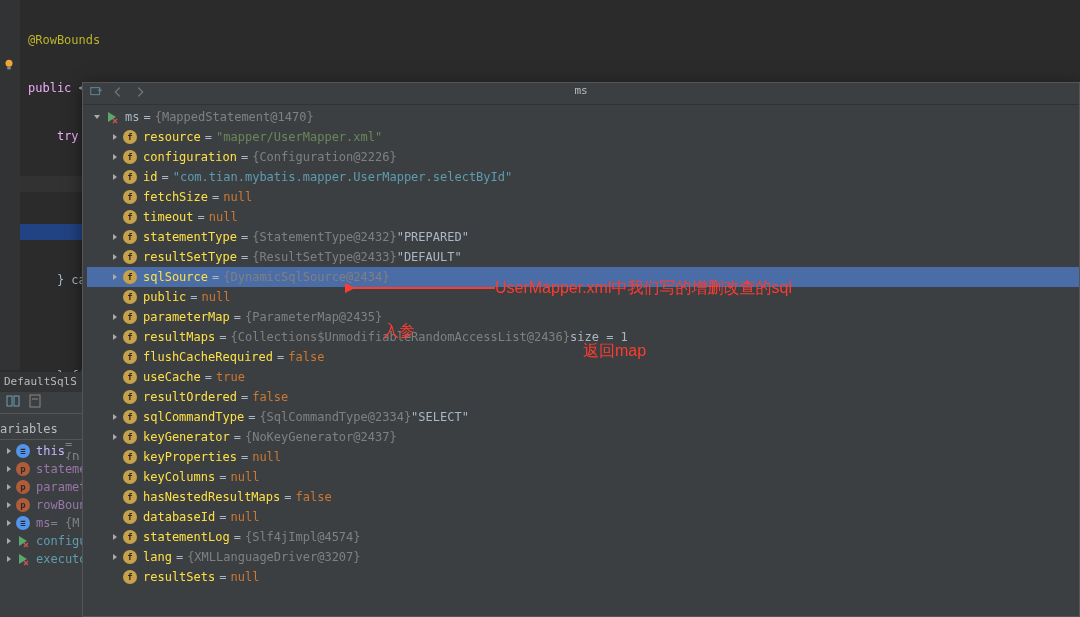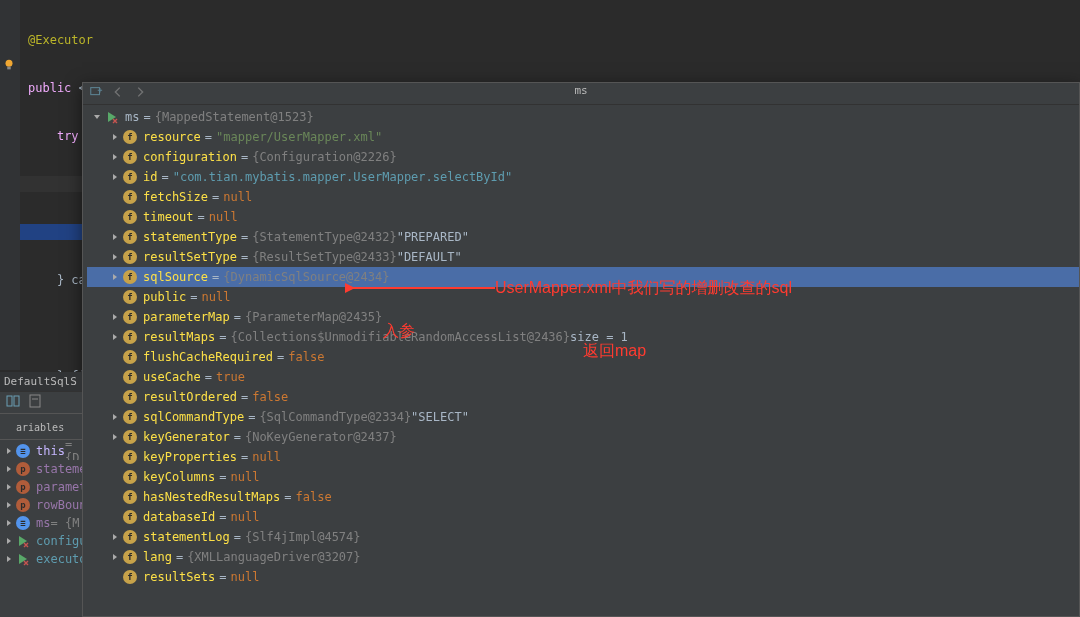--- a/index.html
+++ b/index.html
@@ -112,21 +112,21 @@
     height: 20px; border-bottom: 1px solid #323232;
     font-size: 11px; color: #bbb; padding-left: 4px; line-height: 20px;
     background: #313335;
   }
   .tab-name-area {
     height: 22px; display:flex; align-items:center; gap:8px; padding-left:6px;
     border-bottom: 1px solid #555;
   }
   .tab-name-area svg { width:14px; height:14px; }
   .vars-header {
-    height: 18px; font-size: 10px; color: #bbb; padding-left: 16px;
+    height: 18px; font-size: 12px; color: #bbb; padding-left: 0;
     border-bottom: 1px solid #555;
   }
   .var-list { padding-top: 2px; }
   .var-row {
     display: flex; align-items: center; height: 18px;
     padding-left: 4px; overflow: hidden;
   }
   .var-row .arrow { flex: 0 0 10px; }
 </style>
 </head>
@@ -135,21 +135,21 @@
 <div class="editor-gutter">
   <div class="lightbulb">
     <svg viewBox="0 0 16 16">
         <circle cx="8" cy="6" r="4" fill="#f0a732"></circle>
         <rect x="6" y="10" width="4" height="3" fill="#888"></rect>
       </svg>
   </div>
 </div>
 
 <div class="code-area">
-  <div class="code-line"><span class="ann">@Executor</span></div>
+  <div class="code-line"><span class="ann">@RowBounds</span></div>
   <div class="code-line"><span class="kw">public </span><span class="type">&lt;E&gt; List&lt;E&gt; </span><span class="method">selectList</span><span>(String statement, Object parameter, RowBounds rowBounds) {</span><span class="comment-inline">   statement: "com.tian.mybatis.mapper.UserMapper.selectById"  parameter: 1</span></div>
   <div class="code-line">    <span class="kw">try {</span></div>
   <div class="code-line hl-dark">        <span>MappedStatement ms = </span><span class="purple">configuration</span><span>.getMappedStatement(statement);</span><span class="comment-inline">  ms: MappedStatement@2241  statement: "com.tian.mybatis.mapper.UserMapper.selectById"</span></div>
   <div class="code-line hl-blue">        <span class="kw">return </span><span class="purple" style="text-decoration:underline">executor</span><span>.query(ms, wrapCollection(parameter), rowBounds, Executor.</span><span class="const">NO_RESULT_HANDLER</span><span>);</span><span class="comment-inline">  ms: MappedStatement@2241   parameter: 1   rowBounds: RowBounds@242</span></div>
   <div class="code-line">    <span>} catc</span></div>
   <div class="code-line">        <span>thro</span></div>
   <div class="code-line">    <span>} fina</span></div>
   <div class="code-line">        <span>Erro</span></div>
   <div class="code-line">    <span>}</span></div>
   <div class="code-line"><span>}</span></div>
@@ -189,21 +189,21 @@
           </svg>
         </span>
       <span class="badge badge-run">
           <svg width="14" height="14" viewBox="0 0 14 14">
             <path d="M3 2l8 5-8 5z" fill="#59a869"></path>
             <path d="M8 9l4 4M12 9l-4 4" stroke="#c75450" stroke-width="1.4"></path>
           </svg>
         </span>
       <span class="fname" style="color:#a9b7c6">ms</span>
       <span class="eq"> = </span>
-      <span class="objref">{MappedStatement@1523}</span>
+      <span class="objref">{MappedStatement@1470}</span>
     </div>
     <div id="tree-rows">
         <div class="tree-row">
           <span class="indent" style="width: 18px;"></span>
           <span class="arrow">
             <svg viewBox="0 0 8 8">
               <path d="M2 1l4 3-4 3" fill="#aaa"></path>
             </svg>
           </span>
           <span class="badge badge-f">f</span>

